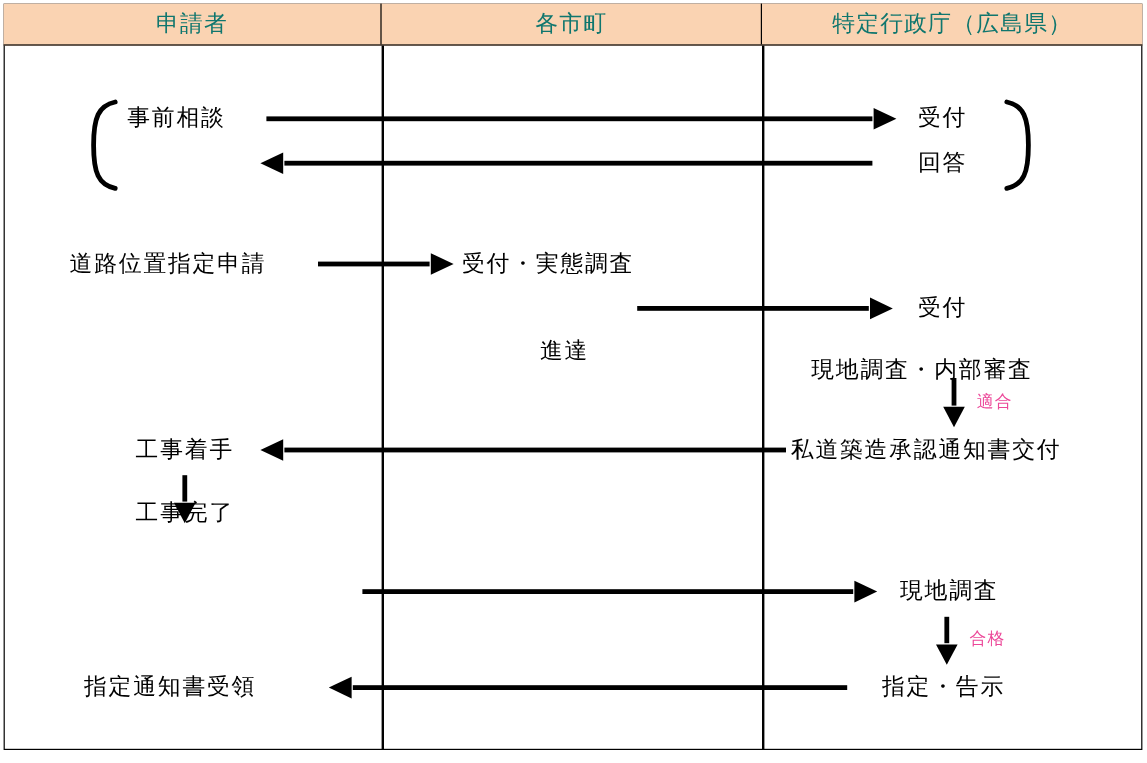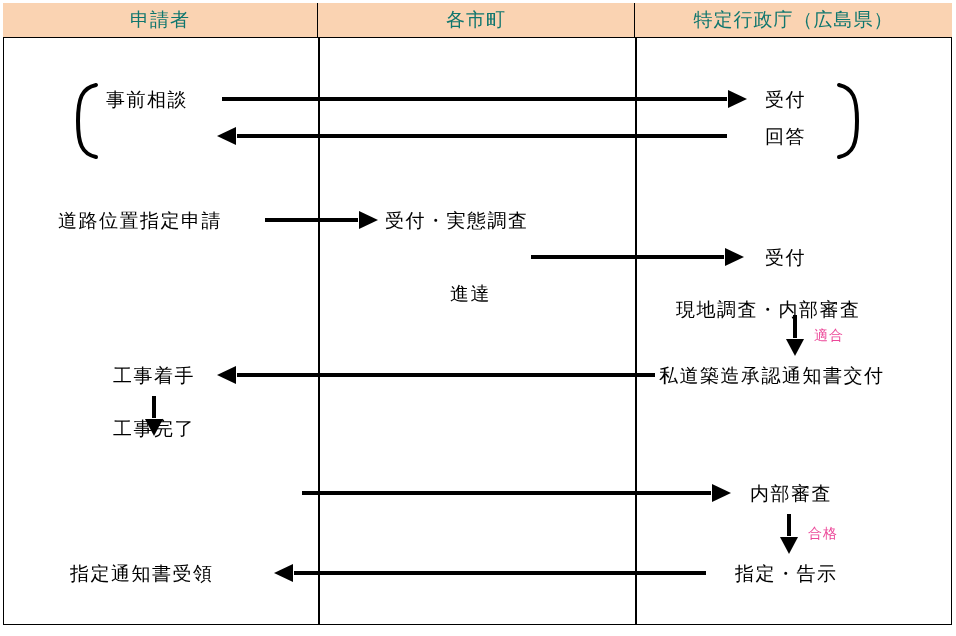--- a/index.html
+++ b/index.html
@@ -213,21 +213,21 @@
     <span class="head-d"></span>
   </div>
 
   <div class="node" style="left:113px; top:428px;">工事完了</div>
 
 
   <div class="harrow" style="left:302px; top:493px; width:409px;">
     <span class="head-r"></span>
   </div>
 
-  <div class="node" style="left:750px; top:493px;">内部審査</div>
+  <div class="node" style="left:750px; top:493px;">現地調査</div>
 
   <div class="varrow" style="left:789px; top:514px; height:22px;">
     <span class="head-d"></span>
   </div>
 
   <div class="node gray" style="left:808px; top:533px;">合格</div>
 
   <div class="node" style="left:735px; top:573px;">指定・告示</div>
 
   <div class="harrow" style="left:294px; top:573px; width:412px;">

